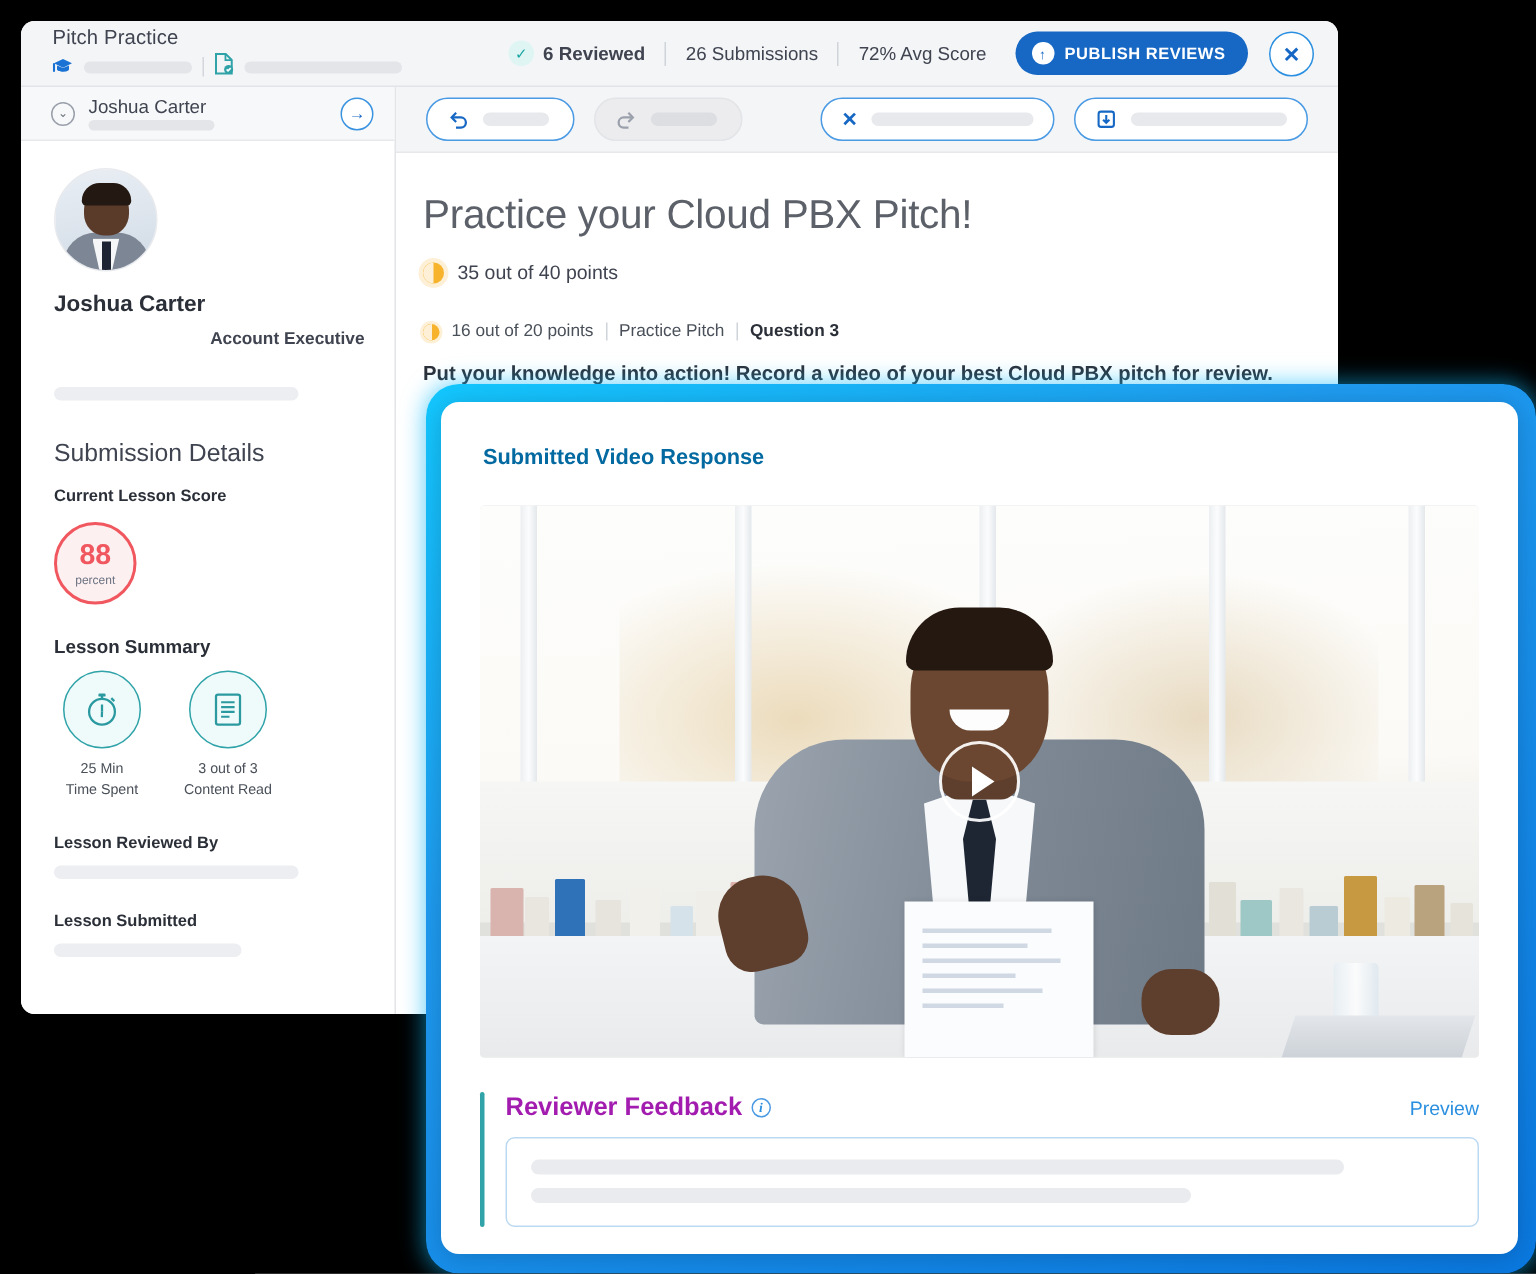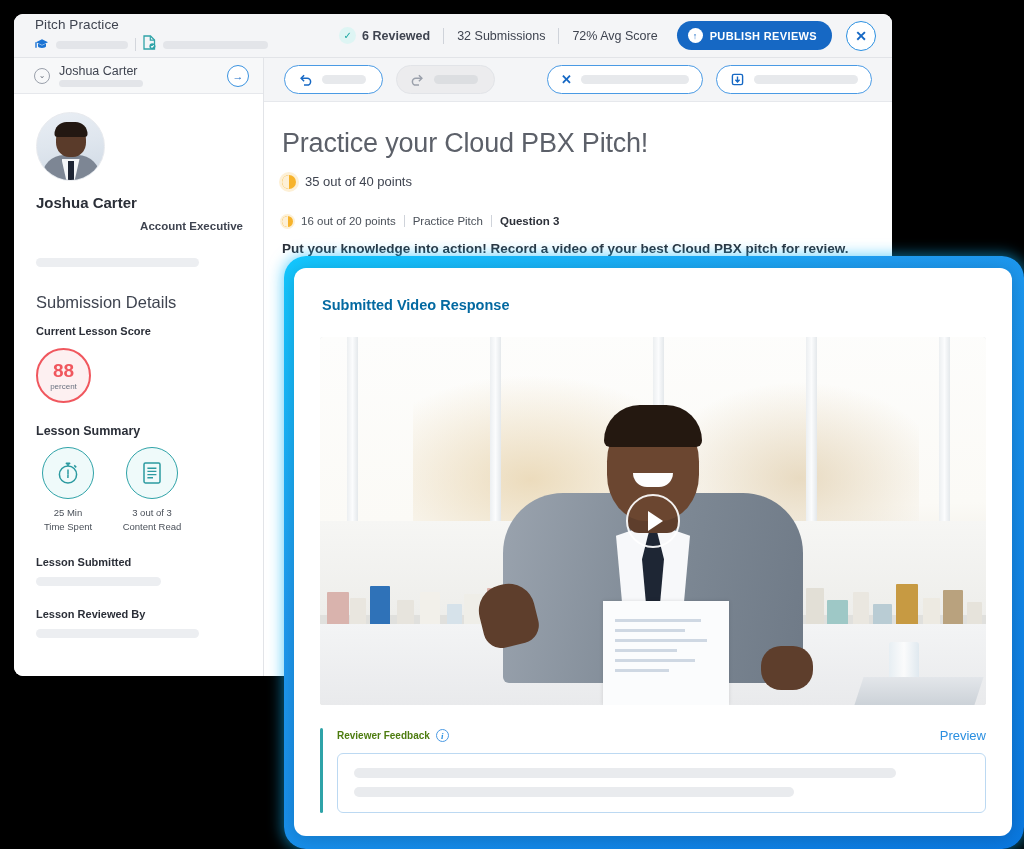--- a/index.html
+++ b/index.html
@@ -258,21 +258,21 @@
     border-left: 15px solid #ffffff;
     border-top: 10px solid transparent;
     border-bottom: 10px solid transparent;
   }
 
   
   .fb-zone { display: flex; margin: 23px 26px 0 26px; }
   .fb-bar { width: 3px; background: #2fa3a8; border-radius: 2px; flex: none; }
   .fb-col { flex: 1; padding-left: 14px; }
   .fb-head { display: flex; align-items: center; margin-bottom: 10px; }
-  .fb-title { font-size: 10px; font-weight: bold; color: #4d7c0f; }
+  .fb-title { font-size: 17px; font-weight: bold; color: #a21caf; }
   .info-icon {
     width: 13px; height: 13px; border-radius: 50%; border: 1.2px solid #4a9ae4;
     color: #2a8fe0; font-size: 9px; display: inline-flex; align-items: center;
     justify-content: center; margin-left: 6px; font-style: italic; font-weight: bold;
     font-family: "Liberation Serif", serif;
   }
   .preview-link { margin-left: auto; font-size: 13px; color: #2a8fe0; cursor: pointer; }
   .fb-box { border: 1.2px solid #bcd9f2; border-radius: 6px; height: 60px; padding: 14px 16px; }
   .fb-sk { background: #e9ebee; border-radius: 6px; height: 10px; margin-bottom: 9px; }
   .fb-sk1 { width: 542px; }
@@ -309,21 +309,21 @@
           <span class="skel sk-b"></span>
         </div>
       </div>
 
       <div class="hdr-right">
         <div class="stat-with-icon">
           <span class="check-badge">✓</span>
           <span class="stat bold" style="padding:0">6 Reviewed</span>
         </div>
         <span class="stat-sep"></span>
-        <span class="stat">32 Submissions</span>
+        <span class="stat">26 Submissions</span>
         <span class="stat-sep"></span>
         <span class="stat">72% Avg Score</span>
         <button class="publish-btn">
           <span class="pub-circ">↑</span>
           <span>PUBLISH REVIEWS</span>
         </button>
         <button class="close-btn">
           <span>✕</span>
         </button>
       </div>
@@ -382,26 +382,26 @@
                     <rect x="4" y="3" width="16" height="20" rx="1.4" fill="none" stroke="#2b9aa0" stroke-width="1.5"></rect>
                     <path d="M7.4 8.2h9M7.4 11.4h9M7.4 14.6h9M7.4 17.8h5.6" stroke="#2b9aa0" stroke-width="1.4"></path>
                   </svg>
               </div>
               <div class="sum-cap">3 out of 3</div>
               <div class="sum-cap">Content Read</div>
             </div>
           </div>
 
           <div class="blk">
+            <div class="sub-label">Lesson Reviewed By</div>
+            <div class="sk-line sk-w3"></div>
+          </div>
+          <div class="blk">
             <div class="sub-label">Lesson Submitted</div>
             <div class="sk-line sk-w2"></div>
-          </div>
-          <div class="blk">
-            <div class="sub-label">Lesson Reviewed By</div>
-            <div class="sk-line sk-w3"></div>
           </div>
         </div>
       </aside>
 
       <section class="main">
         <div class="toolbar">
           <div class="pill primary">
             <span class="pill-icon">
               <svg width="15" height="15" viewBox="0 0 15 15">
                   <path d="M4 6.3h5.2a3.4 3.4 0 010 6.8H6" fill="none" stroke="#1668c4" stroke-width="1.5"></path>

